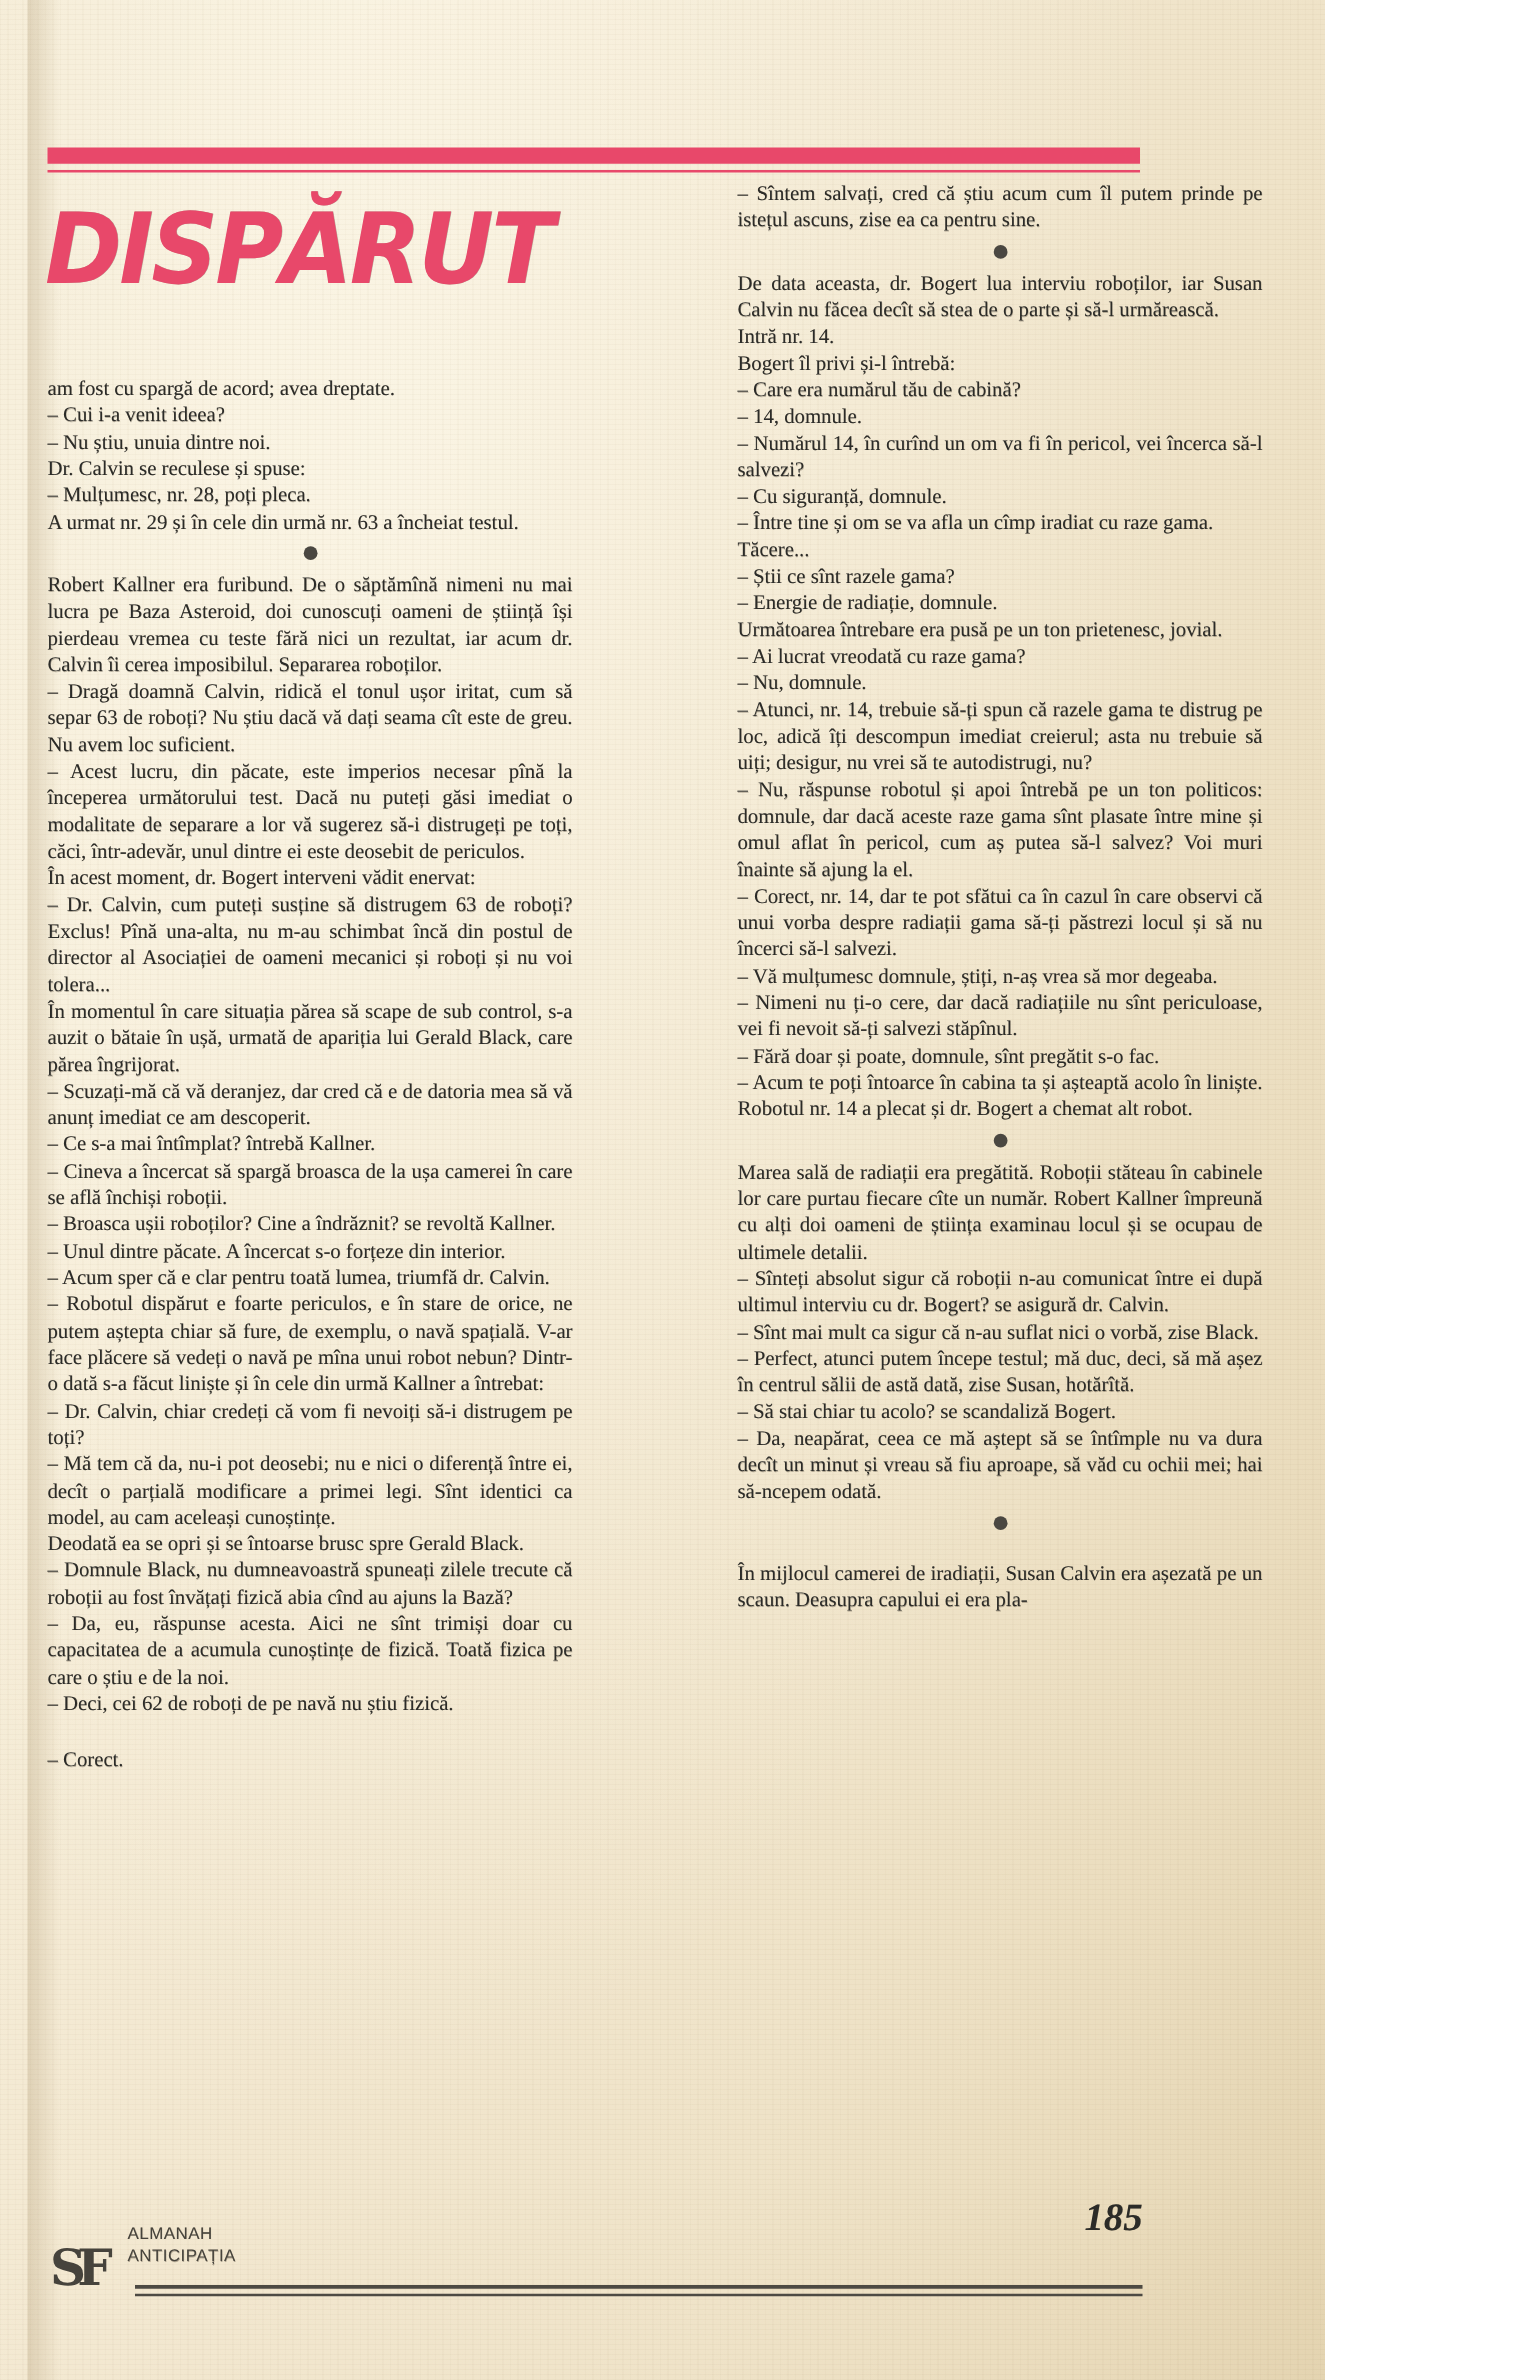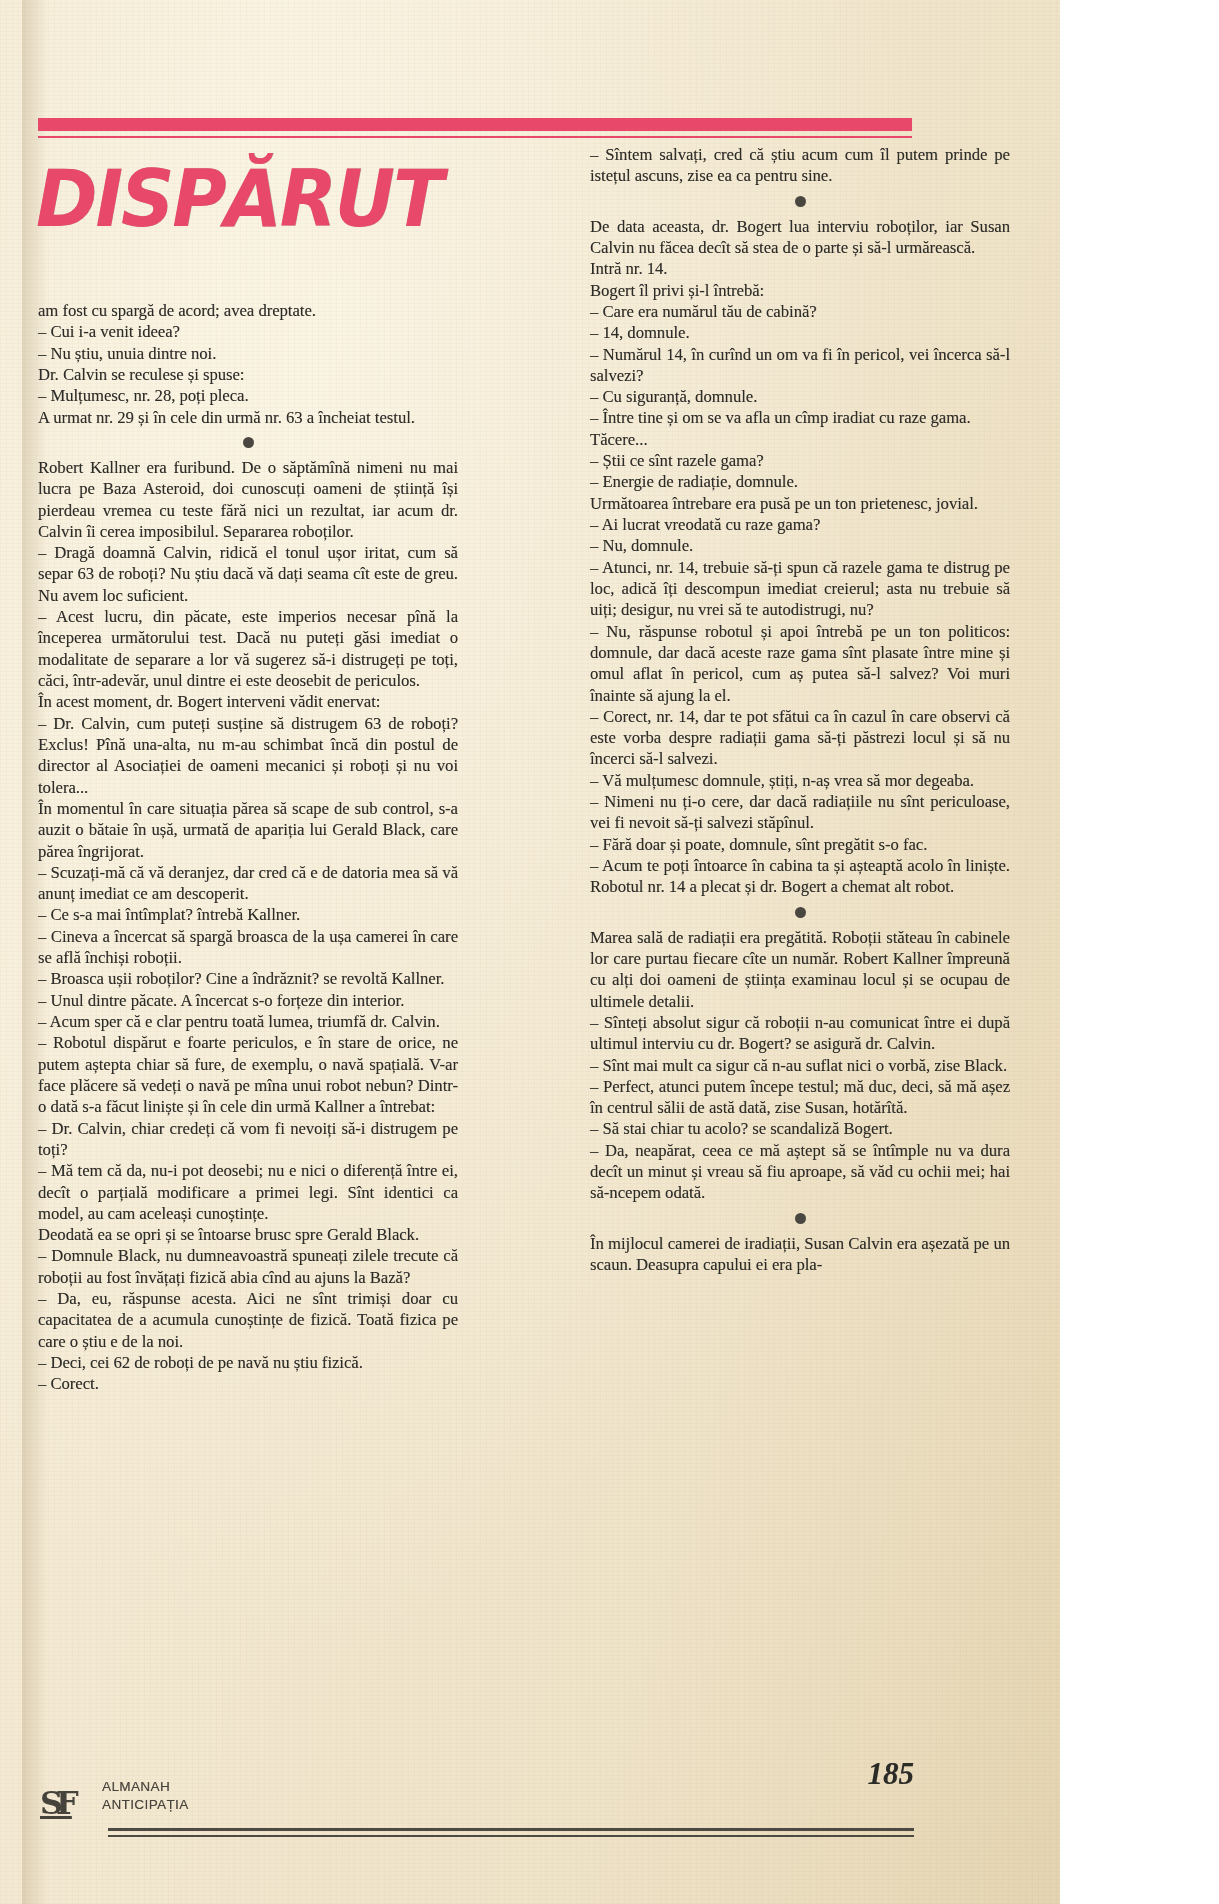--- a/index.html
+++ b/index.html
@@ -95,21 +95,21 @@
   .column p {
     margin: 0;
     text-indent: 0;
   }
 
   
   .tblock {
     margin: 0;
     text-align: justify;
   }
-  .tblock:last-child { text-align: justify; }
+  .tblock:last-child { text-align: justify; margin-top: 24px; }
 
   
   .column, #article-title, #footer-logo-text, #page-number {
     text-shadow: 0.35px 0.2px 0.45px rgba(60,50,35,0.35);
   }
 
   
   .section-dot {
     display: block;
     width: 100%;
@@ -129,30 +129,29 @@
   #footer {
     position: absolute;
     left: 38px;
     top: 1770px;
     width: 876px;
     height: 90px;
   }
   #footer-logo-mark {
     position: absolute;
     left: 2px;
-    top: 4px;
+    top: 16px;
     width: 56px;
     height: 60px;
     font-family: "DejaVu Serif", serif;
     font-weight: bold;
-    font-size: 32px;
+    font-size: 40px;
     letter-spacing: -7px;
     color: #46433c;
     line-height: 58px;
-    text-decoration: underline;
   }
   #footer-logo-text {
     position: absolute;
     left: 64px;
     top: 8px;
     font-family: "Liberation Sans", sans-serif;
     font-weight: normal;
     font-size: 13.5px;
     line-height: 1.35;
     letter-spacing: 0.4px;
@@ -235,21 +234,21 @@
       <p class="tblock">– Cu siguranță, domnule.</p>
       <p class="tblock">– Între tine și om se va afla un cîmp iradiat cu raze gama.</p>
       <p class="tblock">Tăcere...</p>
       <p class="tblock">– Știi ce sînt razele gama?</p>
       <p class="tblock">– Energie de radiație, domnule.</p>
       <p class="tblock">Următoarea întrebare era pusă pe un ton prietenesc, jovial.</p>
       <p class="tblock">– Ai lucrat vreodată cu raze gama?</p>
       <p class="tblock">– Nu, domnule.</p>
       <p class="tblock">– Atunci, nr. 14, trebuie să-ți spun că razele gama te distrug pe loc, adică îți descompun imediat creierul; asta nu trebuie să uiți; desigur, nu vrei să te autodistrugi, nu?</p>
       <p class="tblock">– Nu, răspunse robotul și apoi întrebă pe un ton politicos: domnule, dar dacă aceste raze gama sînt plasate între mine și omul aflat în pericol, cum aș putea să-l salvez? Voi muri înainte să ajung la el.</p>
-      <p class="tblock">– Corect, nr. 14, dar te pot sfătui ca în cazul în care observi că este vorba despre radiații gama să-ți păstrezi locul și să nu încerci să-l salvezi.</p>
+      <p class="tblock">– Corect, nr. 14, dar te pot sfătui ca în cazul în care observi că unui vorba despre radiații gama să-ți păstrezi locul și să nu încerci să-l salvezi.</p>
       <p class="tblock">– Vă mulțumesc domnule, știți, n-aș vrea să mor degeaba.</p>
       <p class="tblock">– Nimeni nu ți-o cere, dar dacă radiațiile nu sînt periculoase, vei fi nevoit să-ți salvezi stăpînul.</p>
       <p class="tblock">– Fără doar și poate, domnule, sînt pregătit s-o fac.</p>
       <p class="tblock">– Acum te poți întoarce în cabina ta și așteaptă acolo în liniște. Robotul nr. 14 a plecat și dr. Bogert a chemat alt robot.</p>
       <div class="section-dot"><span></span></div>
       <p class="tblock">Marea sală de radiații era pregătită. Roboții stăteau în cabinele lor care purtau fiecare cîte un număr. Robert Kallner împreună cu alți doi oameni de știința examinau locul și se ocupau de ultimele detalii.</p>
       <p class="tblock">– Sînteți absolut sigur că roboții n-au comunicat între ei după ultimul interviu cu dr. Bogert? se asigură dr. Calvin.</p>
       <p class="tblock">– Sînt mai mult ca sigur că n-au suflat nici o vorbă, zise Black.</p>
       <p class="tblock">– Perfect, atunci putem începe testul; mă duc, deci, să mă așez în centrul sălii de astă dată, zise Susan, hotărîtă.</p>
       <p class="tblock">– Să stai chiar tu acolo? se scandaliză Bogert.</p>

